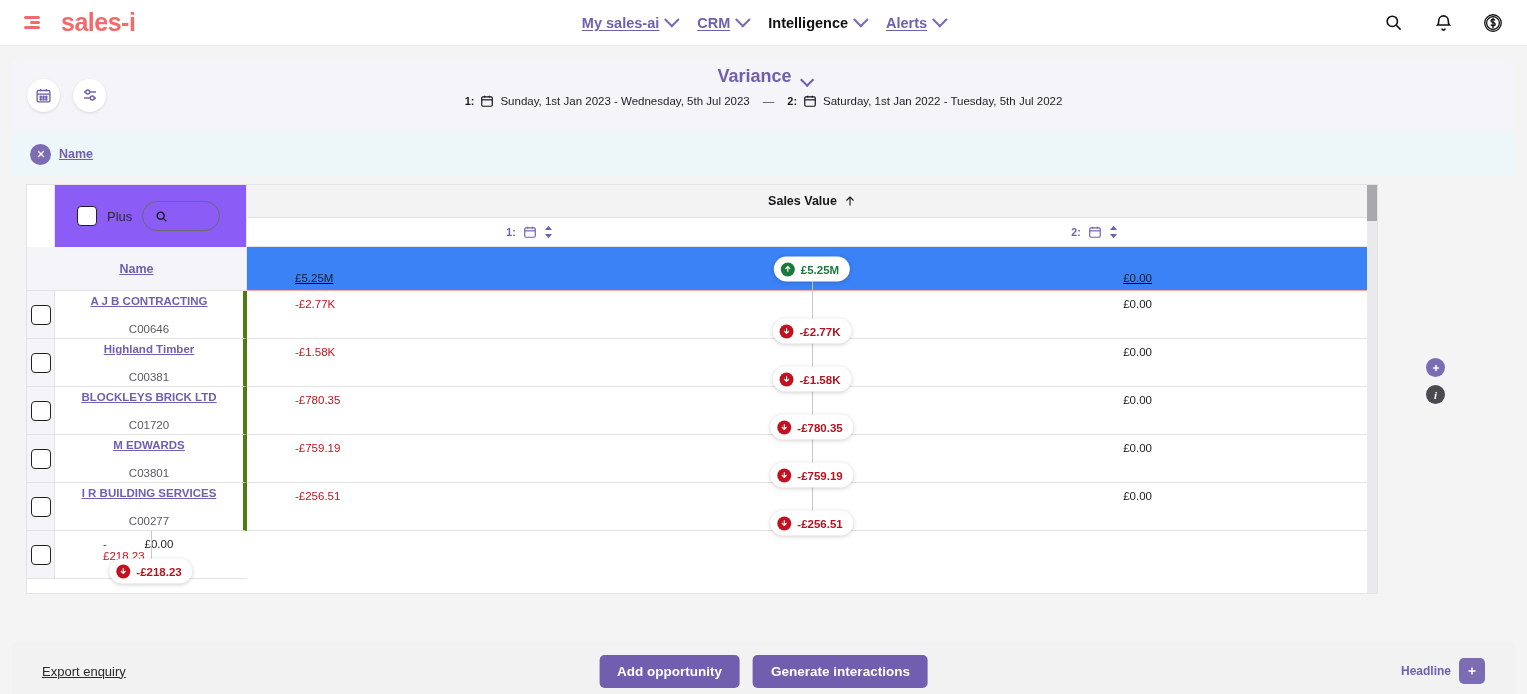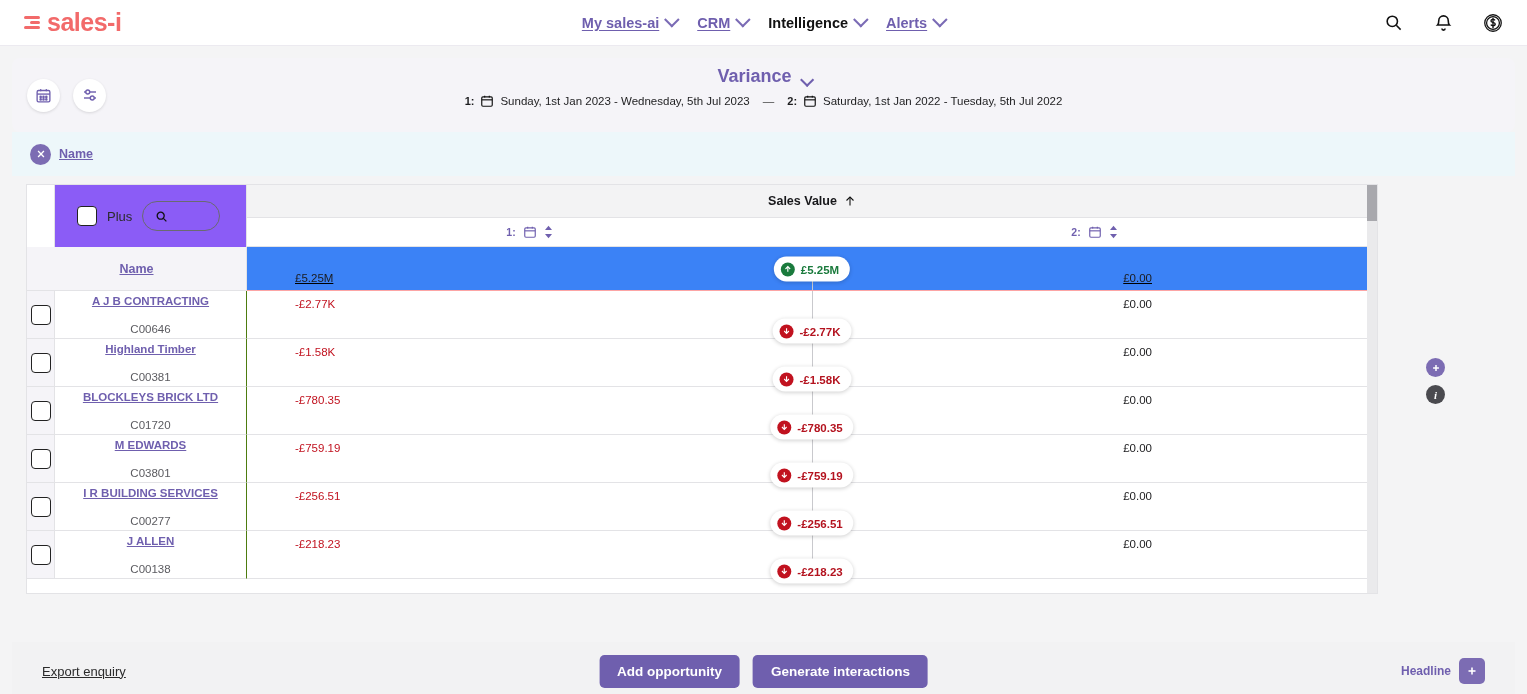--- a/index.html
+++ b/index.html
@@ -10,21 +10,21 @@
     overflow: hidden;
   }
 
   
   .topnav {
     height: 46px; background: #ffffff;
     display: flex; align-items: center;
     position: relative;
     border-bottom: 1px solid #eceaf0;
   }
-  .brand { display: flex; align-items: center; margin-left: 24px; gap: 7px; }
+  .brand { display: flex; align-items: center; margin-left: 24px; gap: 21px; }
   .brand-mark { display: flex; flex-direction: column; gap: 2.5px; width: 16px; }
   .brand-mark i { display:block; height: 2.5px; background: #f26a6a; border-radius: 2px; }
   .brand-mark i:nth-child(1){ width: 16px; }
   .brand-mark i:nth-child(2){ width: 10px; margin-left:6px; }
   .brand-mark i:nth-child(3){ width: 16px; }
   .brand-text { color: #f26a6a; font-size: 25px; font-weight: 600; letter-spacing: -0.5px; }
 
   .navlinks {
     position: absolute; left: 50%; transform: translateX(-50%);
     display: flex; align-items: center; gap: 4px;
@@ -134,21 +134,21 @@
   }
   .rowbadge.up { color:#1a7a3c; }
   .rowbadge.down { color:#b4131f; }
   .dot { width:14px; height:14px; border-radius:50%; display:flex; align-items:center; justify-content:center; }
   .dot.up { background:#1a7a3c; }
   .dot.down { background:#c1121f; }
 
   .cell-chk { border-right:1px solid #e3e3e6; background:#f5f4f8;
               display:flex; align-items:center; justify-content:center; }
   .cell-name {
-    border-right:1px solid #4d7c0f; display:flex; flex-direction:column;
+    border-right:4px solid #4d7c0f; display:flex; flex-direction:column;
     align-items:center; justify-content:center; gap:15px; padding: 6px 4px;
   }
   .cell-name a { color:#6f5fae; font-size:11.5px; font-weight:700; text-decoration:underline;
                  text-align:center; line-height:14px; cursor:pointer; }
   .cell-name .code { color:#5b5b60; font-size:11.5px; }
   .cell-vals { position: relative; display:grid; grid-template-columns: 1fr 1fr; }
   .v-l { font-size: 11.5px; color:#c1121f; padding-left: 48px; padding-top: 7px; }
   .v-r { font-size: 11.5px; color:#1b1b1d; text-align:right; padding-right: 225px; padding-top: 7px; }
   .trow { border-bottom: 1px solid #e3e3e6; }
 
@@ -480,24 +480,20 @@
                 <polyline points="5,12 12,19 19,12"></polyline>
               </svg>
           </span>
           <span>-£256.51</span>
         </div>
       </div>
 
       <div class="cell-chk trow" style="height:48px;">
         <span class="cbx"></span>
         </div>
-      <div class="cell-name trow" style="height:48px;">
-        <a>J ALLEN</a>
-        <span class="code">C00138</span>
-        </div>
       <div class="cell-vals trow" style="height:48px;">
         <i class="axis" style="top:0;"></i>
         <div class="v-l">-£218.23</div>
         <div class="v-r">£0.00</div>
         <div class="rowbadge down" style="top:40px;">
           <span class="dot down">
             <svg width="8" height="9" viewBox="0 0 24 24" stroke="#fff" stroke-width="3.4" fill="none">
               <line x1="12" y1="4" x2="12" y2="19"></line>
                 <polyline points="5,12 12,19 19,12"></polyline>
               </svg>

